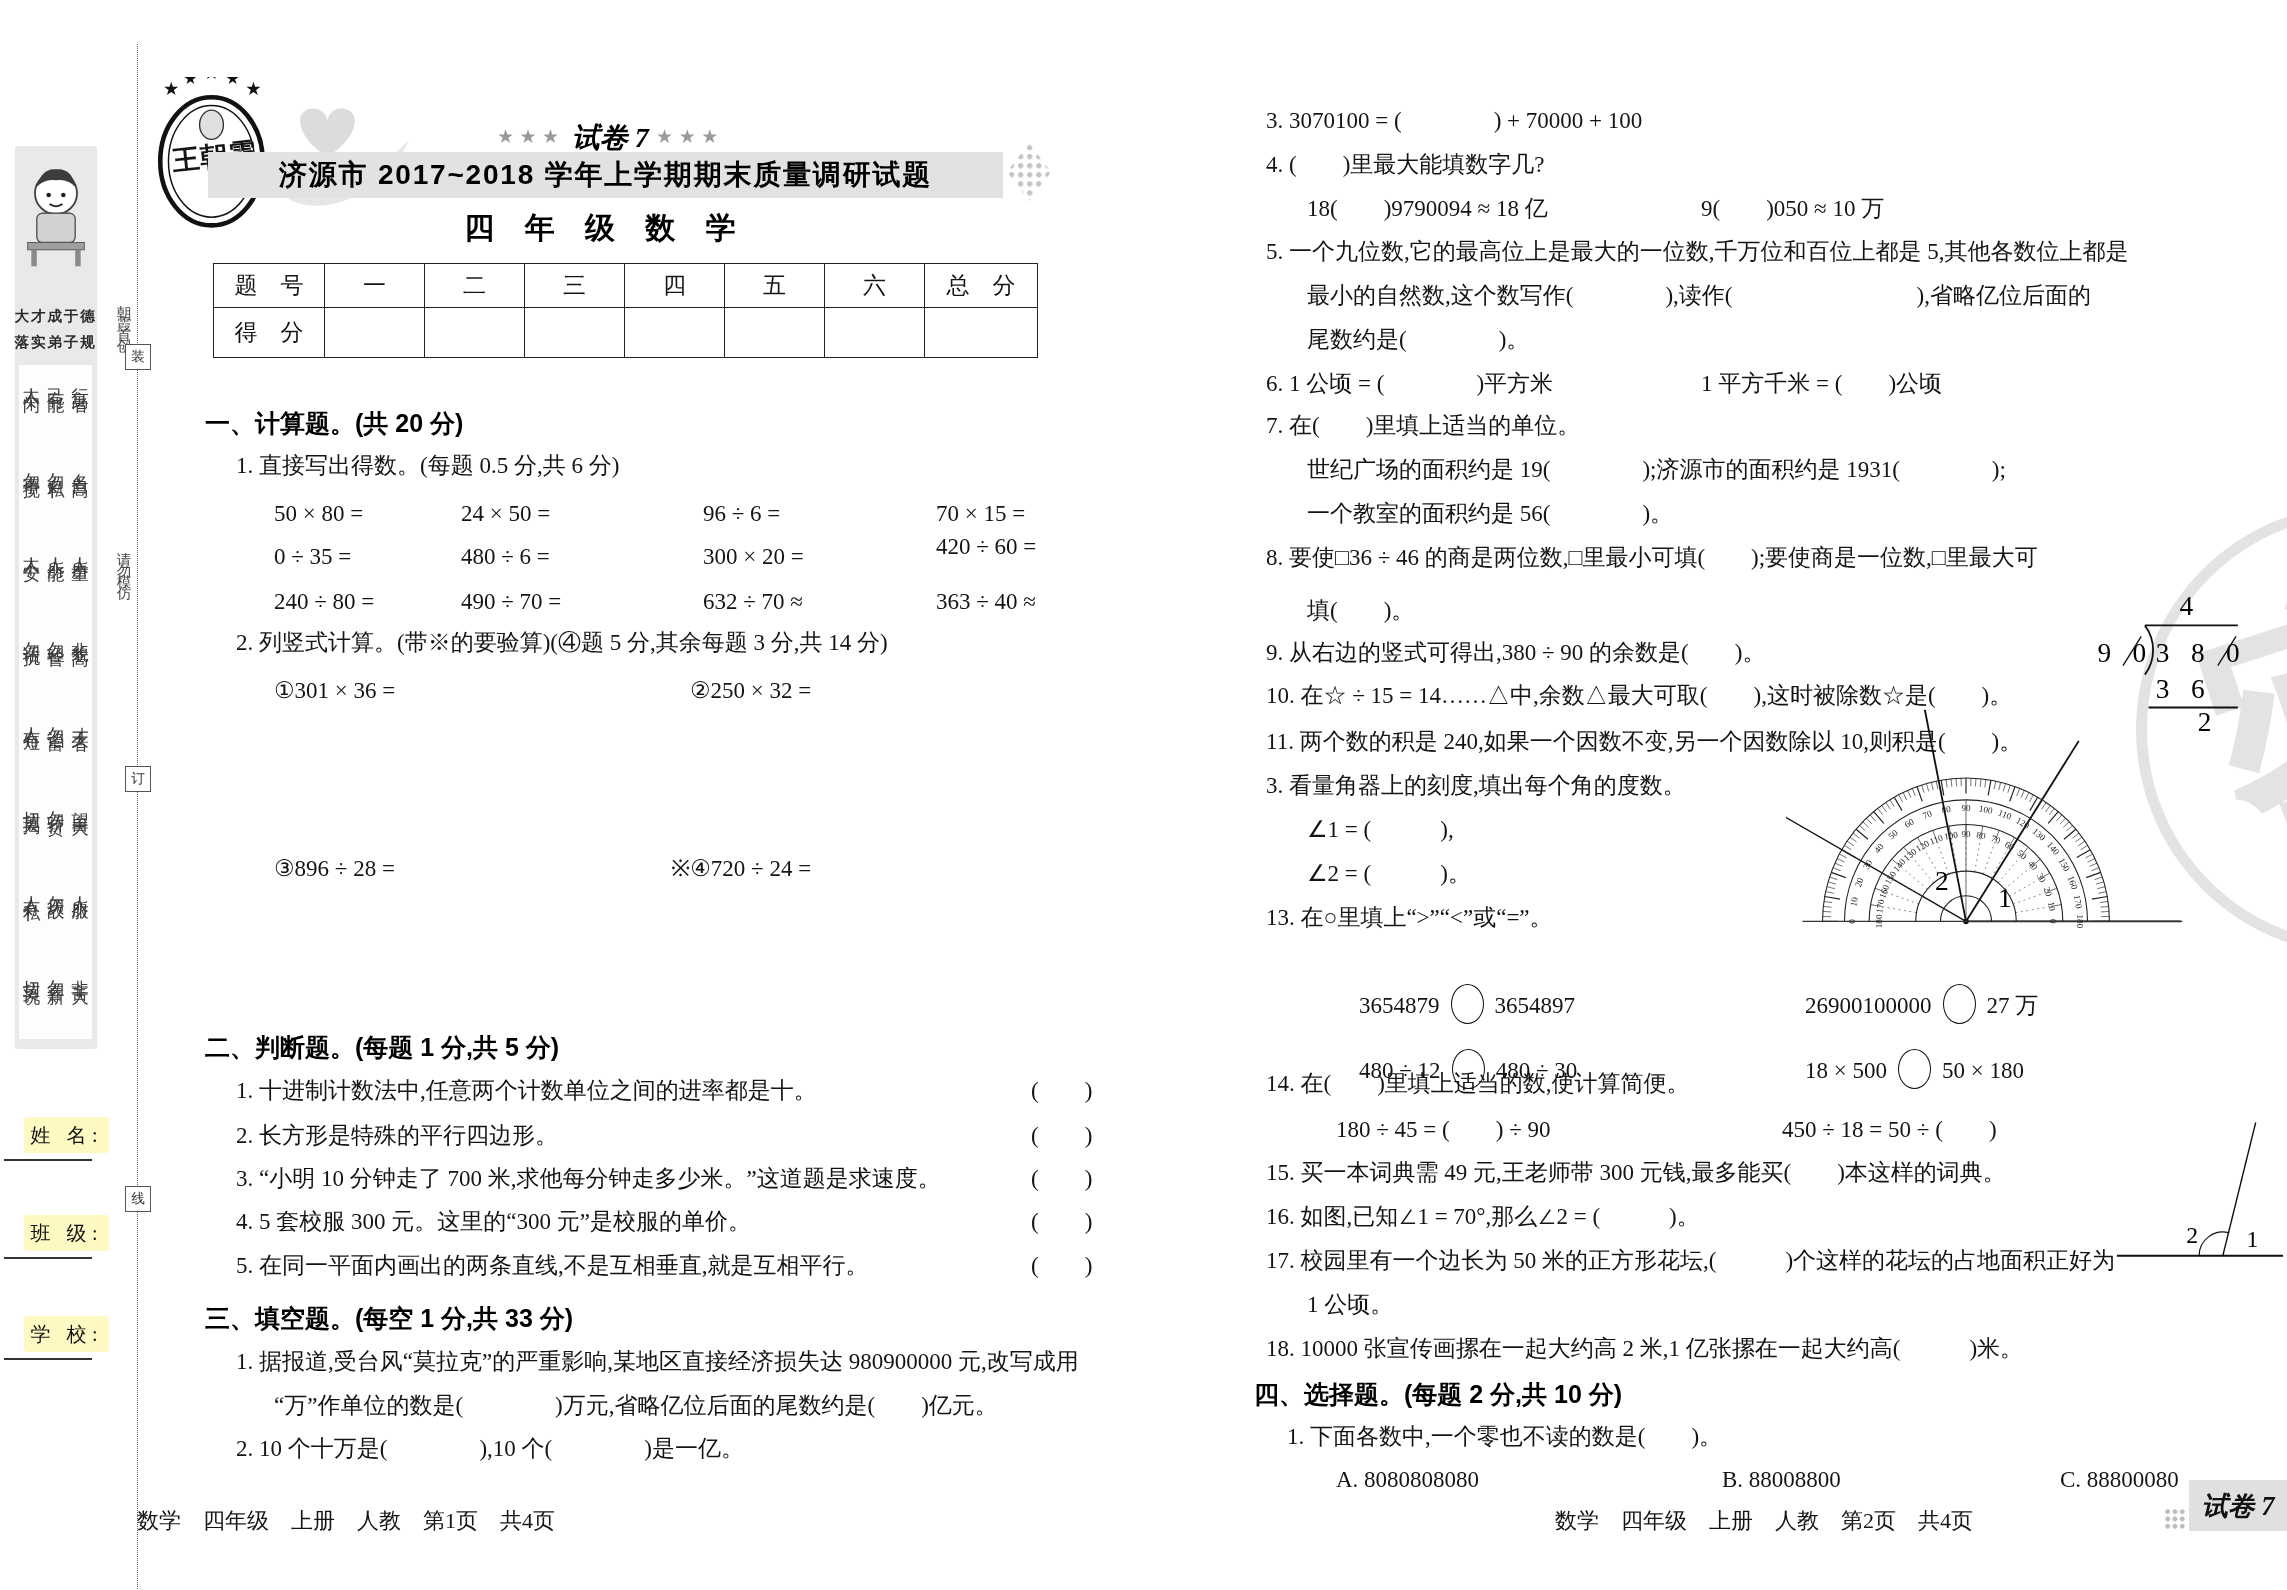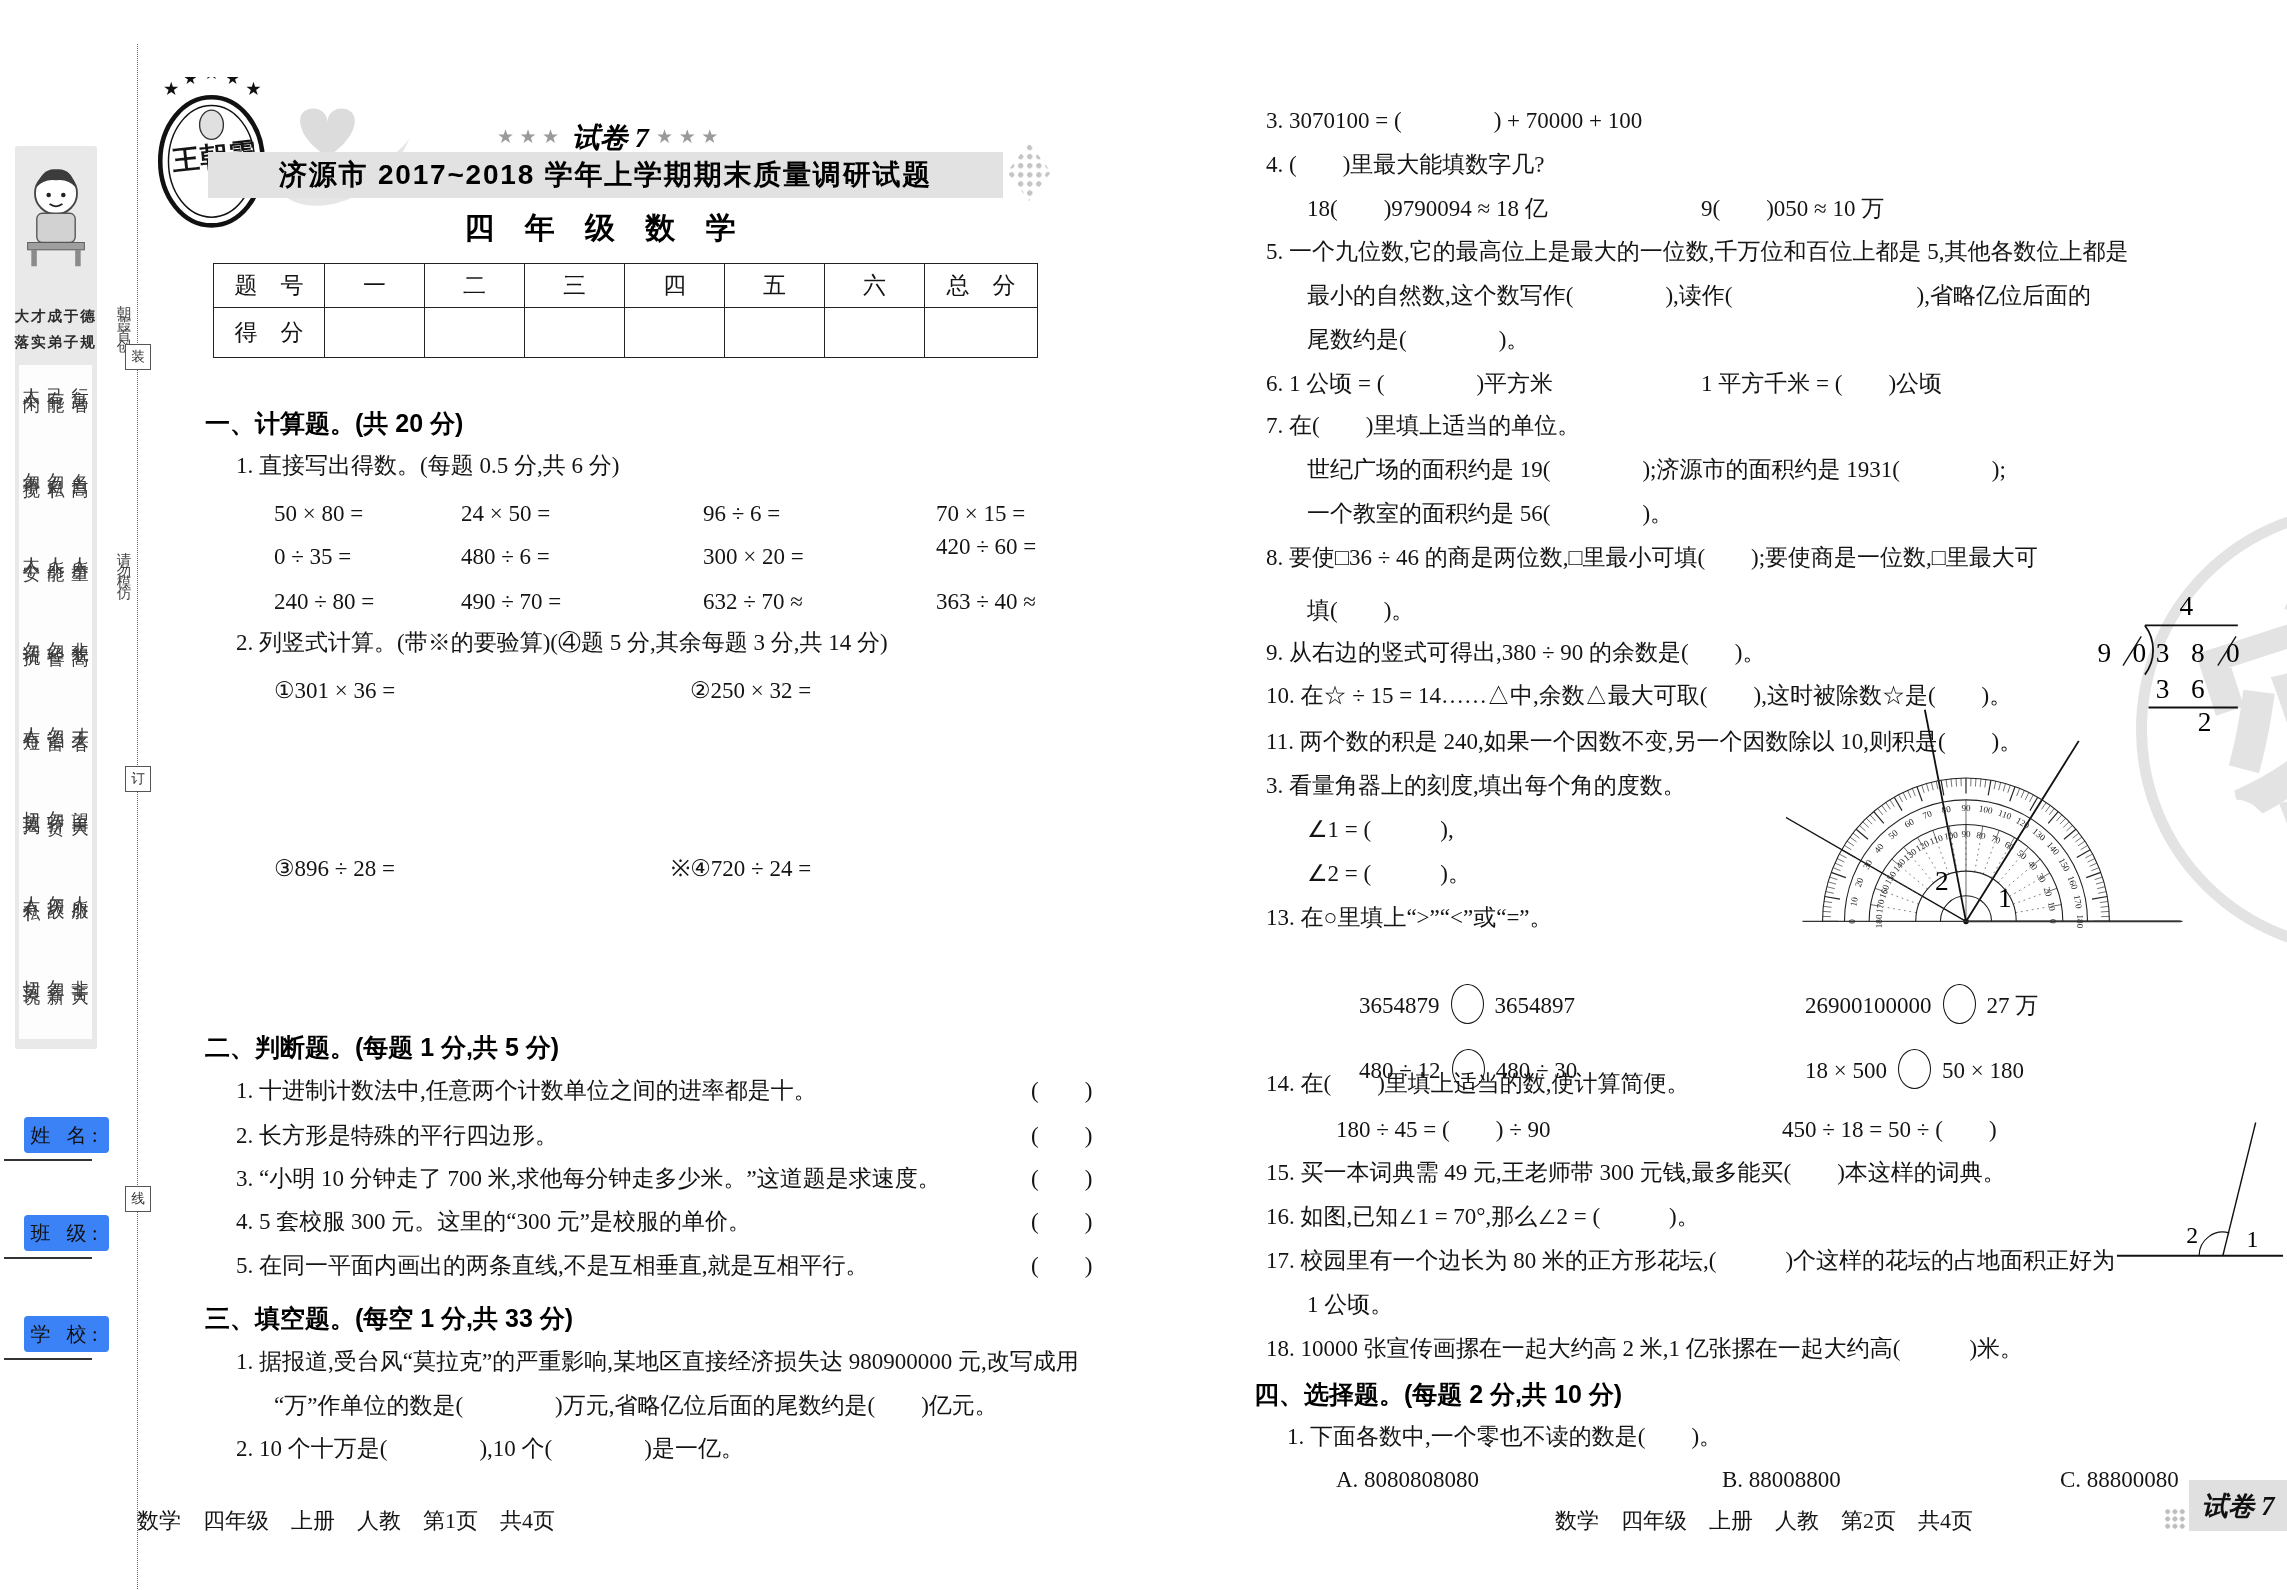--- a/index.html
+++ b/index.html
@@ -8,21 +8,21 @@
   .abs{position:absolute;}
   .t{font-size:23px;white-space:pre;line-height:1.15;}
   .hd{font-family:"Liberation Sans",sans-serif;font-weight:bold;font-size:25px;white-space:pre;color:#000000;}
   .small{font-size:22px;}
   
   .side-panel{left:14.6px;top:146px;width:82px;height:903px;background:#e9e9e9;border-radius:2.7px;}
   .motto{width:82px;text-align:center;font-weight:bold;font-size:14.6px;letter-spacing:1.8px;color:#2b2b2b;white-space:pre;}
   .verse-box{position:absolute;left:4.6px;top:219px;width:73px;height:674px;background:#fdfdfd;
              display:grid;grid-template-columns:1fr 1fr 1fr;row-gap:12px;padding-top:9.1px;box-sizing:border-box;justify-items:center;}
   .verse-cell{writing-mode:vertical-rl;font-size:17.4px;letter-spacing:3.7px;color:#3a3a3a;height:69px;}
-  .field-label{background:#3b82f6;border-radius:3.7px;padding:4.6px 6.4px;font-size:20px;letter-spacing:5.5px;white-space:pre;color:#111;}
+  .field-label{background:#fef9c3;border-radius:3.7px;padding:4.6px 6.4px;font-size:20px;letter-spacing:5.5px;white-space:pre;color:#111;}
   .field-line{height:0;border-top:2.3px solid #333;width:88px;}
   
   .bind-line{left:137px;top:44px;height:1547px;width:0;border-left:1.8px dotted #666;}
   .bind-box{left:125px;width:24px;height:24px;border:1.4px solid #555;background:#fff;
             display:flex;align-items:center;justify-content:center;font-size:13.7px;color:#333;z-index:3;}
   .bind-slogan{left:113px;width:20px;writing-mode:vertical-rl;font-size:14.6px;letter-spacing:11px;color:#454545;white-space:pre;}
   
   .banner{left:208px;top:152px;width:795px;height:46px;background:#e2e2e2;display:flex;align-items:center;justify-content:center;}
   .banner-text{font-family:"Liberation Sans",sans-serif;font-weight:bold;font-size:28px;letter-spacing:1.8px;color:#000;white-space:pre;}
   .subtitle{left:208px;top:208px;width:795px;text-align:center;font-family:"Liberation Sans",sans-serif;
@@ -450,21 +450,21 @@
   <div class="abs t content" style="left:1266px;top:1204px">16. 如图,已知∠1 = 70°,那么∠2 = (　　　)。</div>
 
   <svg class="abs content" style="left:2113px;top:1117px" width="174" height="157" viewBox="0 0 190 172">
     <line x1="4" y1="152" x2="186" y2="152" stroke="#111" stroke-width="2"></line>
     <line x1="120" y1="152" x2="156" y2="6" stroke="#111" stroke-width="1.5"></line>
     <path d="M94,152 A26,26 0 0 1 127,127" stroke="#111" stroke-width="1.3" fill="none"></path>
     <text x="80" y="138" font-size="26" font-family="Liberation Serif,serif">2</text>
     <text x="146" y="142" font-size="26" font-family="Liberation Serif,serif">1</text>
   </svg>
 
-  <div class="abs t content" style="left:1266px;top:1248px">17. 校园里有一个边长为 80 米的正方形花坛,(　　　)个这样的花坛的占地面积正好为</div>
+  <div class="abs t content" style="left:1266px;top:1248px">17. 校园里有一个边长为 50 米的正方形花坛,(　　　)个这样的花坛的占地面积正好为</div>
   <div class="abs t content" style="left:1307px;top:1292px">1 公顷。</div>
   <div class="abs t content" style="left:1266px;top:1336px">18. 10000 张宣传画摞在一起大约高 2 米,1 亿张摞在一起大约高(　　　)米。</div>
 
   <div class="abs hd content" style="left:1254px;top:1378px">四、选择题。(每题 2 分,共 10 分)</div>
   <div class="abs t content" style="left:1287px;top:1424px">1. 下面各数中,一个零也不读的数是(　　)。</div>
   <div class="abs t content" style="left:1336px;top:1467px">A. 8080808080</div>
   <div class="abs t content" style="left:1722px;top:1467px">B. 88008800</div>
   <div class="abs t content" style="left:2060px;top:1467px">C. 88800080</div>
 
   <div class="abs small content" style="left:1307px;width:914px;top:1506px;text-align:center;white-space:pre">数学　四年级　上册　人教　第2页　共4页</div>

